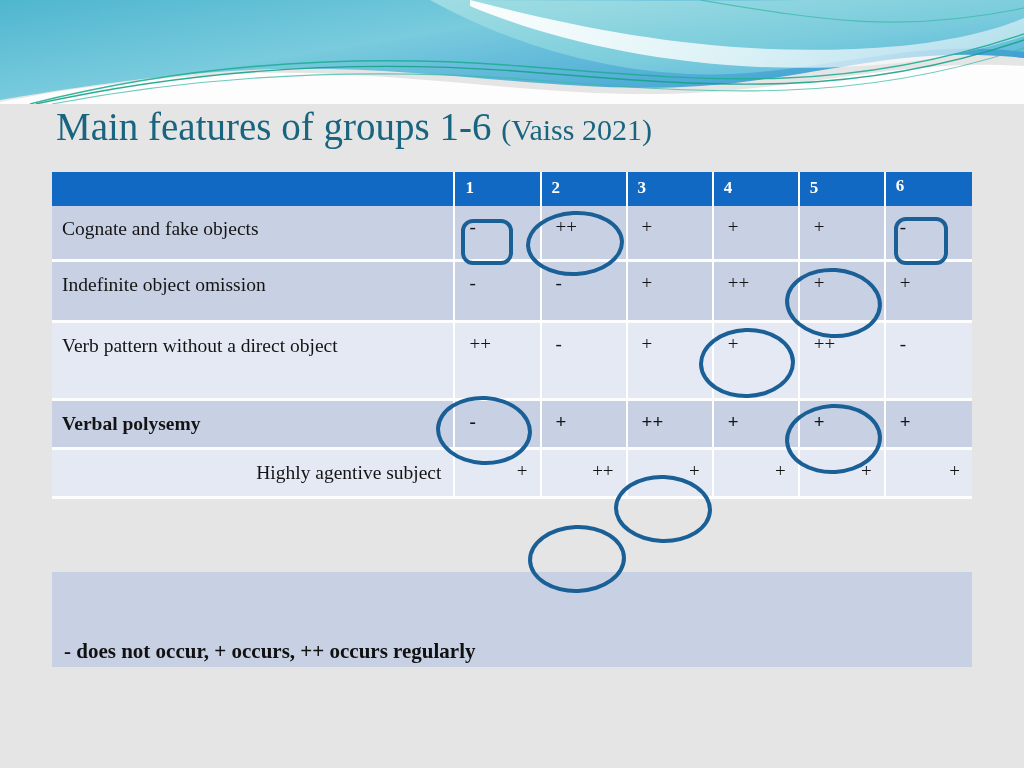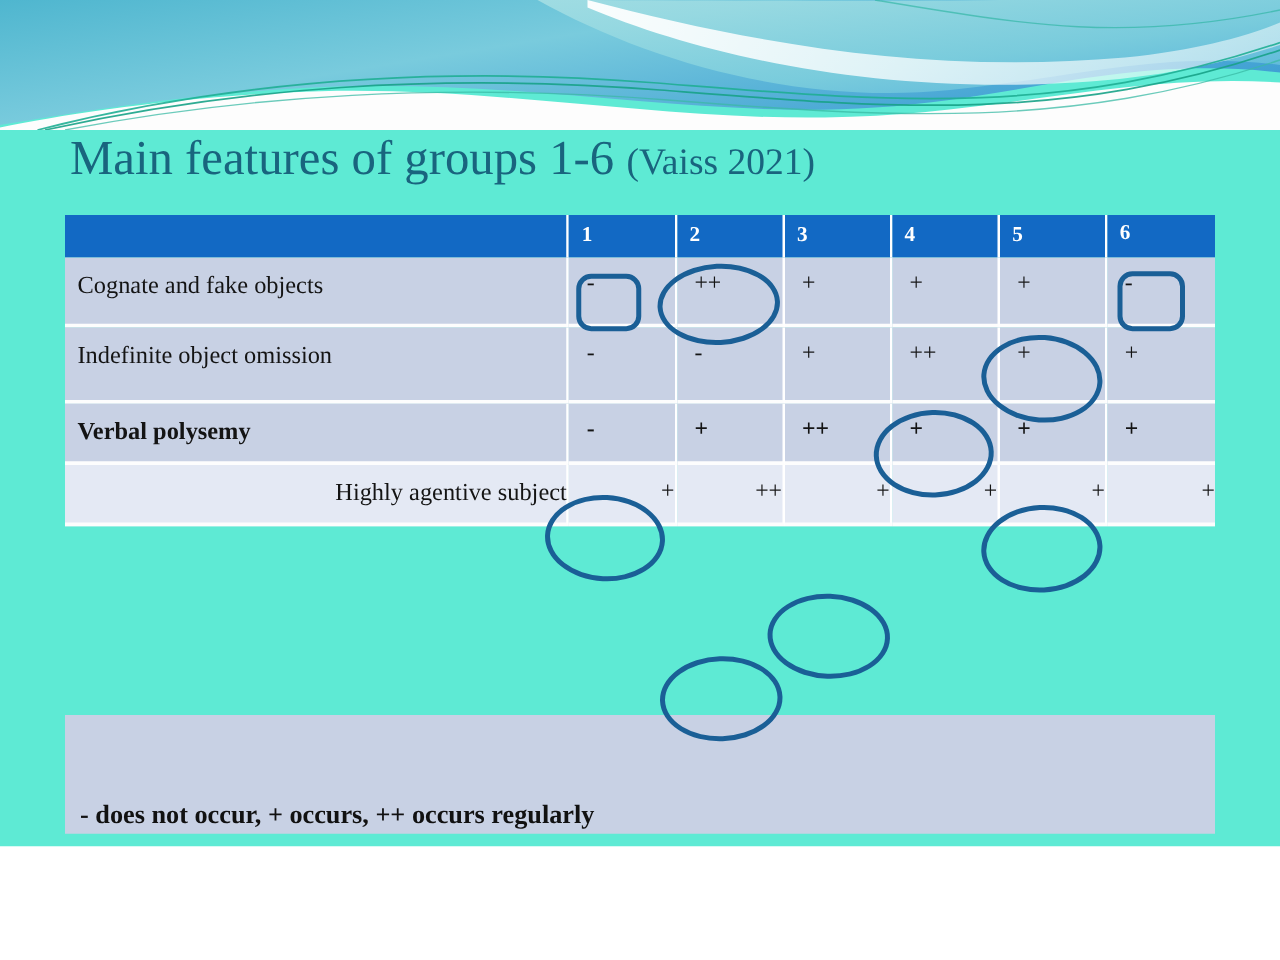--- a/index.html
+++ b/index.html
@@ -5,22 +5,22 @@
 <style>
   html,body{margin:0;padding:0;}
   body{
     width:1024px;height:768px;
     background:#ffffff;
     font-family:"Liberation Serif", serif;
     overflow:hidden;
     position:relative;
   }
   #slide{
-    position:absolute;left:0;top:0;width:1024px;height:677px;
-    background:#5eead4;
+    position:absolute;left:0;top:0;width:1024px;height:768px;
+    background:#e5e5e5;
     overflow:hidden;
   }
   
   #banner{
     position:absolute;left:0;top:0;width:1024px;height:104px;
     overflow:hidden;
     pointer-events:none;
   }
   #banner svg{display:block;}
 
@@ -68,21 +68,21 @@
     vertical-align:bottom;
     border-right:2px solid #ffffff;
     box-sizing:border-box;
   }
   thead th.first{padding-left:10px;}
   thead th.lastcol{border-right:none; vertical-align:top; padding-top:4px;}
 
   tbody td{
     font-size:19px;
     color:#141414;
-    padding:10px 0 10px 10px;
+    padding:10px 12px 10px 10px;
     border-right:2px solid #ffffff;
     border-bottom:3px solid #fdfdfd;
     vertical-align:top;
     box-sizing:border-box;
     position:relative;
   }
   tbody td.lastcol{border-right:none;}
   tbody tr.dark td{background:#c8d1e4;}
   tbody tr.light td{background:#e4e9f4;}
 
@@ -226,20 +226,29 @@
         <tr class="dark r3">
           <td class="label">Indefinite object omission</td>
           <td class="val">-</td>
           <td class="val">-</td>
           <td class="val">+</td>
           <td class="val">++</td>
           <td class="val">+</td>
           <td class="val lastcol">+</td>
         </tr>
 
+        <tr class="light r4">
+          <td class="label">Verb pattern without a direct object</td>
+          <td class="val">++</td>
+          <td class="val">-</td>
+          <td class="val">+</td>
+          <td class="val">+</td>
+          <td class="val">++</td>
+          <td class="val lastcol">-</td>
+        </tr>
 
         <tr class="dark r5">
           <td class="label">Verbal polysemy</td>
           <td class="val">-</td>
           <td class="val">+</td>
           <td class="val">++</td>
           <td class="val">+</td>
           <td class="val">+</td>
           <td class="val lastcol">+</td>
         </tr>

